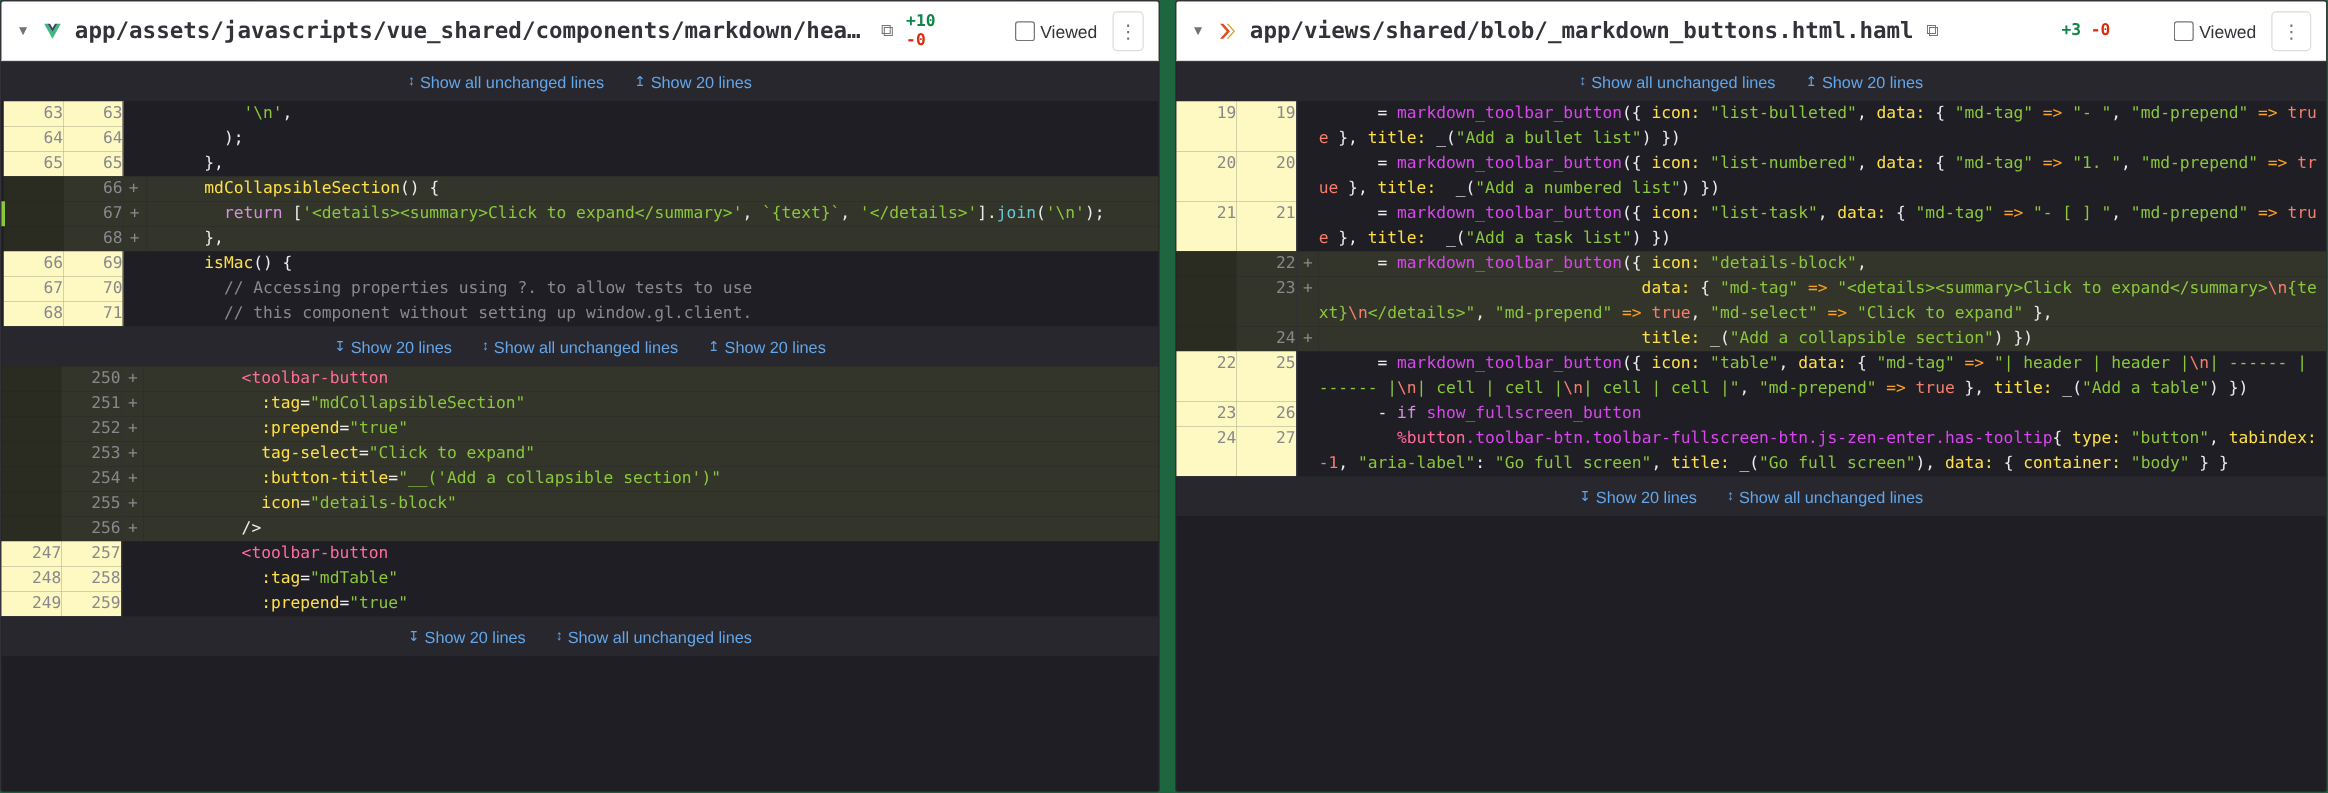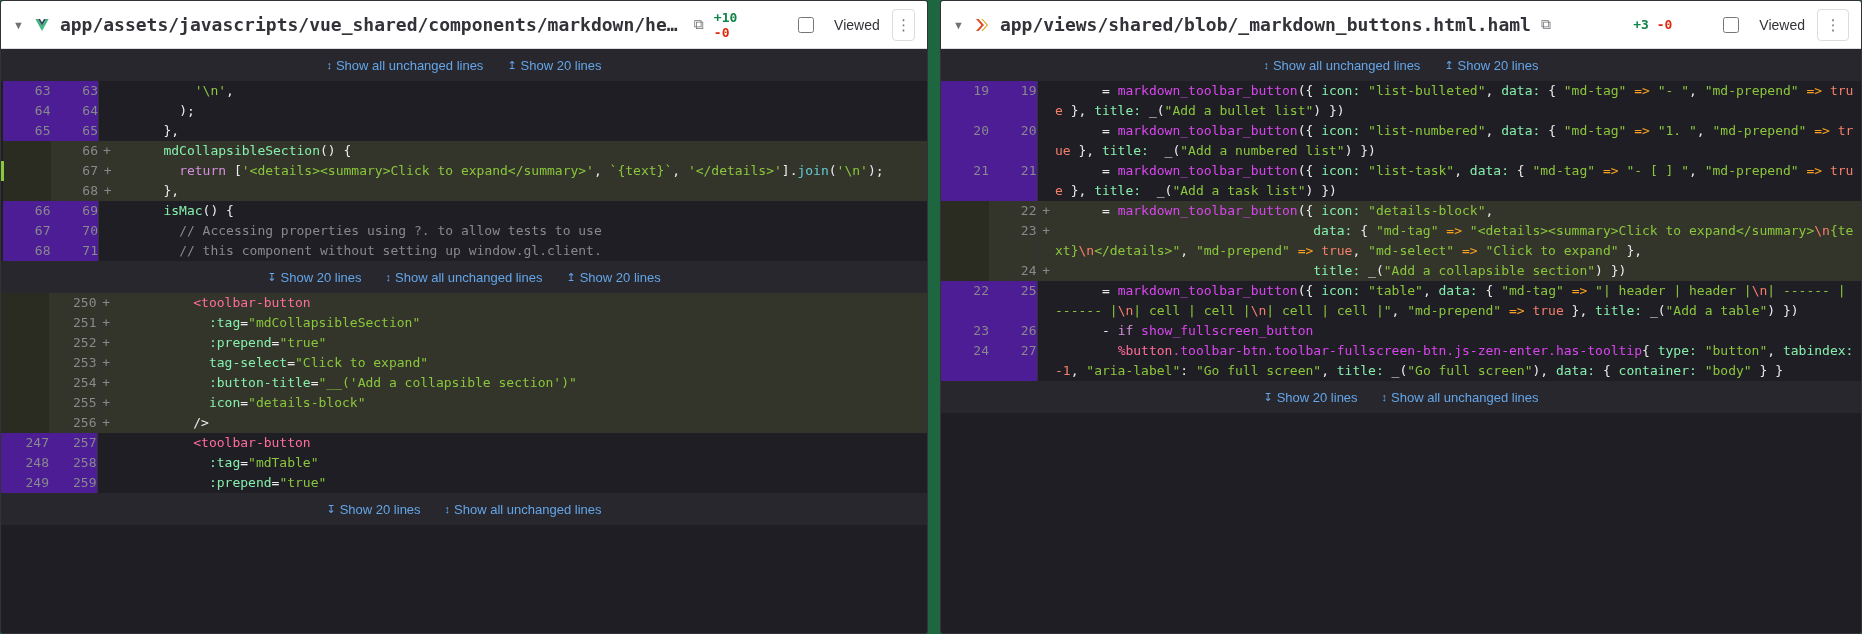--- a/index.html
+++ b/index.html
@@ -44,21 +44,21 @@
     color: #333238;
     white-space: nowrap;
     overflow: hidden;
     text-overflow: ellipsis;
   }
   .copy-icon { color: #737278; cursor:pointer; font-size:14px; }
   .hdr-right { margin-left:auto; display:flex; align-items:center; gap:12px; }
   .stats { font-family: ui-monospace, monospace; font-weight:600; font-size:13px; }
   .add { color:#108548;margin-top:45px; }
   .del { color:#dd2b0e; }
-  .viewed { display:flex; align-items:center; gap:20px; color:#333238; font-size:14px;padding-left:39px; }
+  .viewed { display:flex; align-items:center; gap:4px; color:#333238; font-size:14px;padding-left:39px; }
   .viewed input { width:16px; height:16px; cursor:pointer; }
   .kebab {
     width:32px; height:32px; border:1px solid #dcdcde; border-radius:4px;
     display:flex; align-items:center; justify-content:center; cursor:pointer; color:#737278;
     font-size:15px;
   }
   .expand-bar {
     background: #28272d;
     height: 32px;
     display:flex; align-items:center; justify-content:center; gap:24px;
@@ -73,29 +73,29 @@
     border-right:1px solid #333238;
     user-select:none;
   }
   .ln-old { border-right:none; }
   .sign { width:18px; text-align:center; color:#89888d; }
   .code { padding-left:2px; white-space:pre; color:#ececef; }
   tr.added .ln-new, tr.added .sign, tr.added .code { background:#33352a; }
   tr.added .ln-old { background:#2a2c22; }
   tr.added-hl .ln-new, tr.added-hl .sign, tr.added-hl .code { background:#33352a; }
   tr.added-hl .ln-old { background:#2a2c22; border-left: 3px solid #8ac73c; }
-  tr.ctx .ln-old, tr.ctx .ln-new { background:#4c1d95;margin-left:43px; }
+  tr.ctx .ln-old, tr.ctx .ln-new { background:#fef9c3;margin-left:43px; }
   .c-key { color:#d946ef; }        
   .c-str { color:#8ac73c; }        
   .c-punc { color:#ececef; }
   .c-comment { color:#89888d; }
   .c-kw { color:#d68fde; }         
   .c-func { color:#63c9d6; }
   .c-tag { color:#ff6d9a; }        
-  .c-attr { color:#86efac; }
+  .c-attr { color:#fde047; }
   .c-op { color:#fca121; }
   .c-bool { color:#f57f6c; }
   .expand-icon { font-size:11px; color:#63a6e9; }
 </style>
 </head>
 <body>
 
 <div class="panel left">
   <div class="file-header">
     <span class="chev">▼</span>

